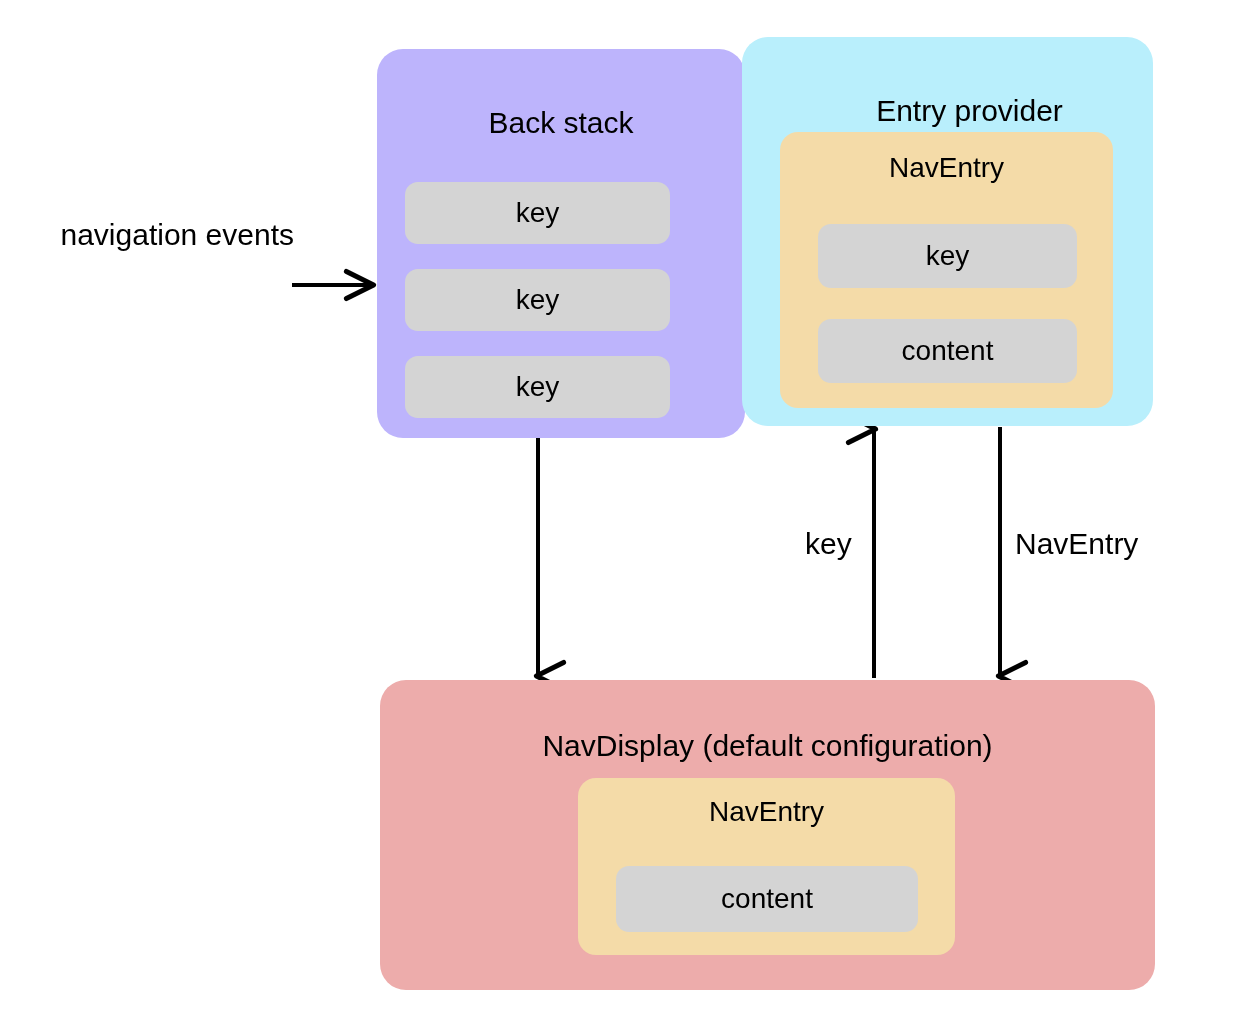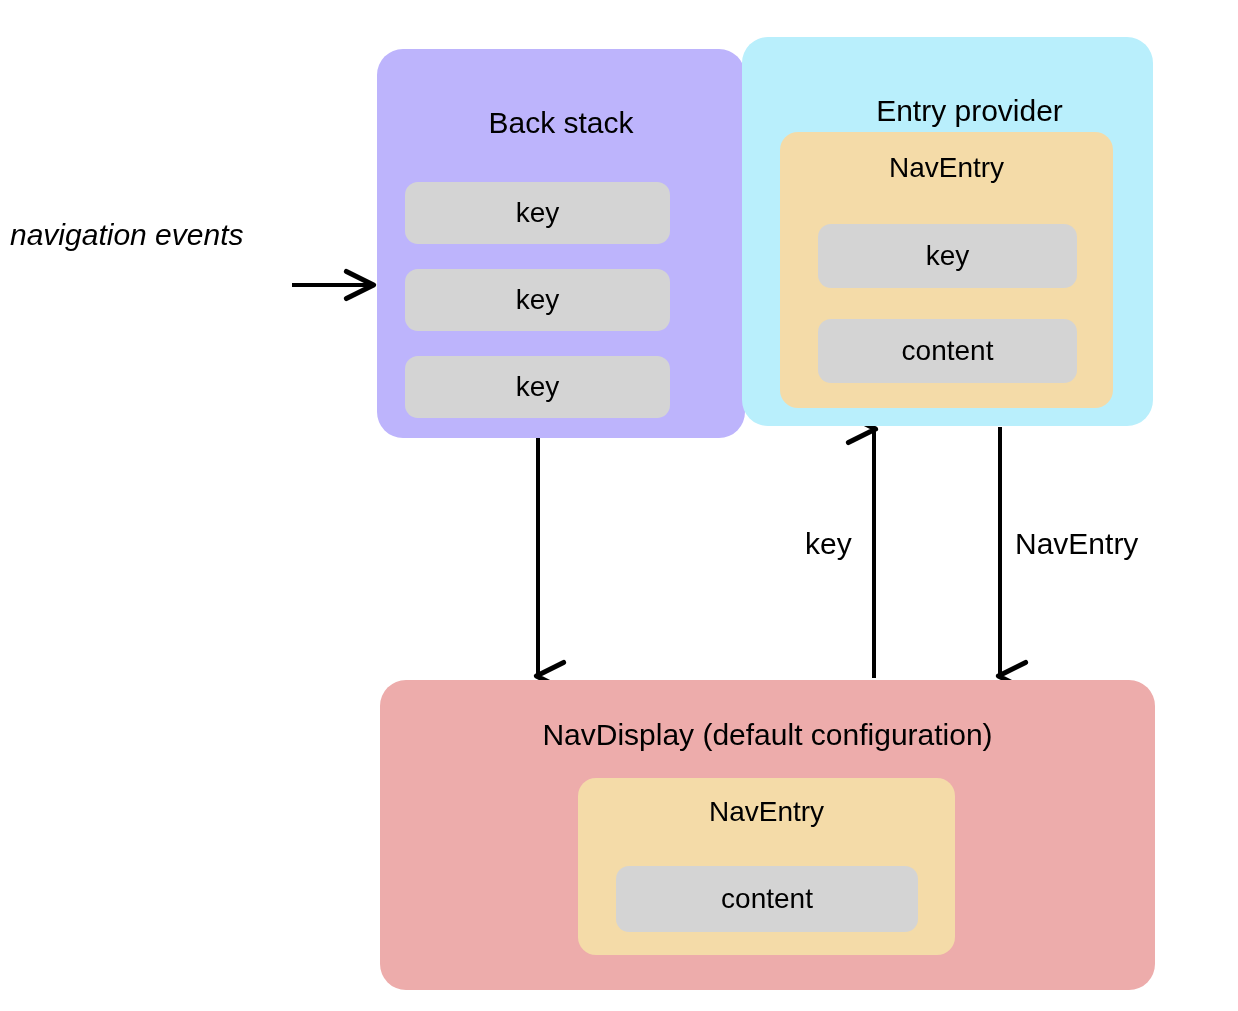--- a/index.html
+++ b/index.html
@@ -65,21 +65,21 @@
   }
   #box-entryprovider .box-title { top: 57px; padding-left: 44px; }
 
   #box-navdisplay {
     left: 380px;
     top: 680px;
     width: 775px;
     height: 310px;
     background: #edacab;
   }
-  #box-navdisplay .box-title { top: 38px; }
+  #box-navdisplay .box-title { top: 49px; }
 
   
   .card {
     position: absolute;
     box-sizing: border-box;
     background: #f4dba8;
     border-radius: 18px;
   }
   .card-title {
     position: absolute;
@@ -137,25 +137,24 @@
 
   
   .free-label {
     position: absolute;
     font-size: 30px;
     line-height: 1.25;
     color: #000;
     white-space: nowrap;
   }
   #label-navigation-events {
-    left: 10px;
+    left: 24px;
     top: 216px;
     width: 270px;
-    text-align: left;
-    font-style: italic;
+    text-align: right;
   }
   #label-arrow-key {
     left: 805px;
     top: 525px;
   }
   #label-arrow-naventry {
     left: 1015px;
     top: 525px;
   }
 </style>

